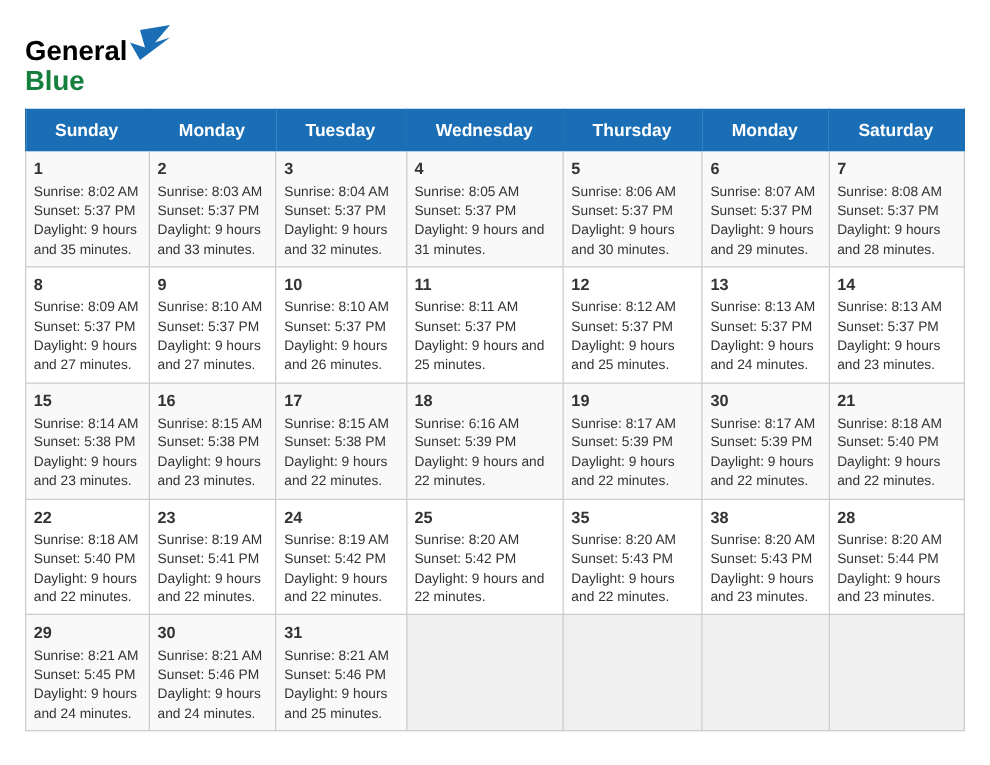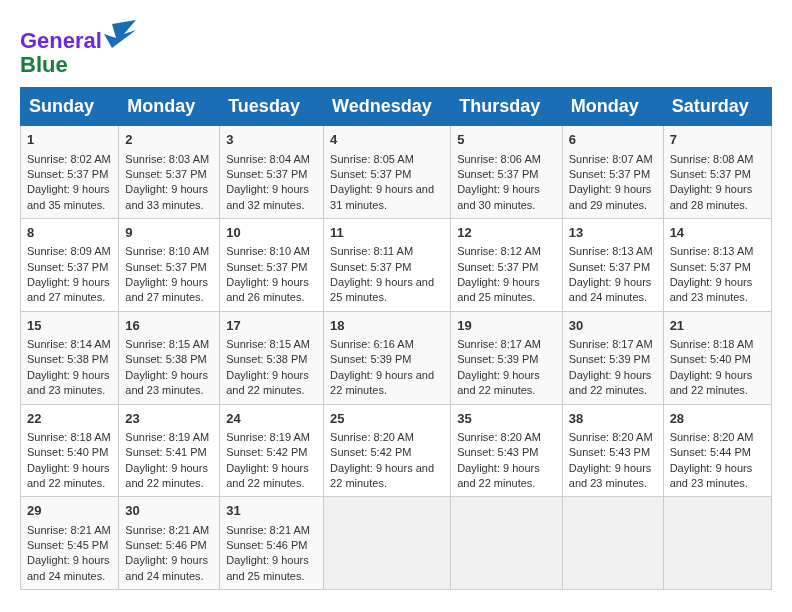--- a/index.html
+++ b/index.html
@@ -20,21 +20,21 @@
       display: flex;
       align-items: center;
     }
     .logo-text {
       font-size: 22px;
       font-weight: bold;
       color: #333;
       line-height: 1.1;
     }
     .logo-text span {
-      color: #6d28d9;
+      color: #000000;
     }
     .logo-icon {
       width: 32px;
       height: 28px;
       margin-left: 2px;
       margin-right: 0;
     }
     .title-area {
       text-align: right;
     }
@@ -49,23 +49,23 @@
       font-weight: normal;
     }
     table {
       width: 100%;
       border-collapse: collapse;
       font-size: 11px;
     }
     thead tr th {
       background-color: #1a6eb5;
       color: #fff;
-      padding: 8px 8px;
+      padding: 8px 23px;
       text-align: left;
-      font-size: 18px;
+      font-size: 14px;
       font-weight: bold;
       border: 1px solid #1a6eb5;
     }
     tbody tr td {
       border: 1px solid #ccc;
       padding: 5px 6px;
       vertical-align: top;
       color: #333;
       line-height: 1.4;
       font-size: 11px;

